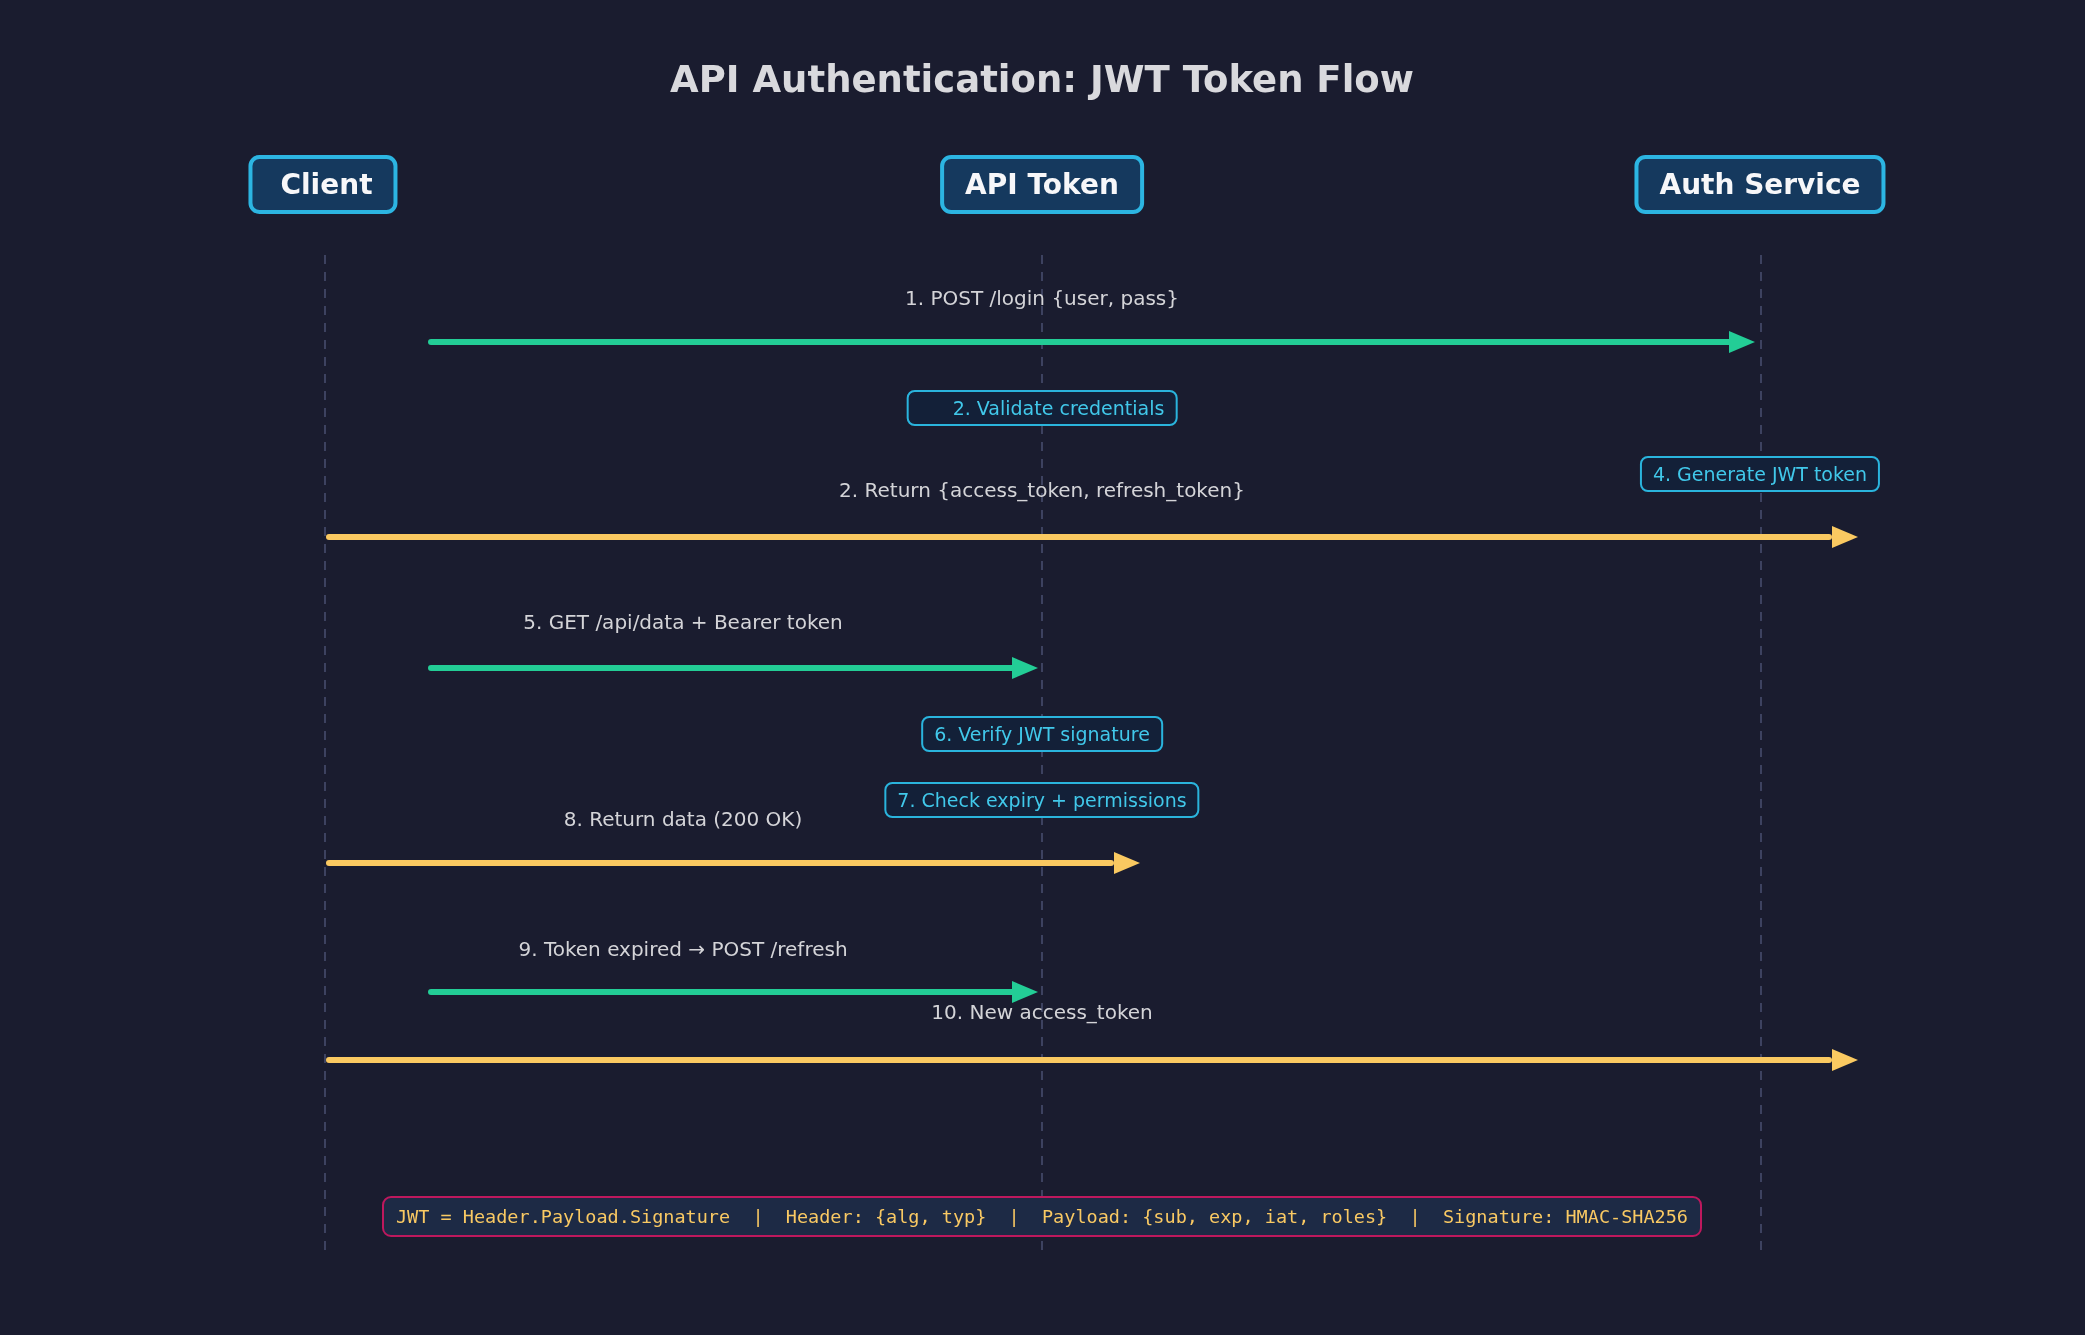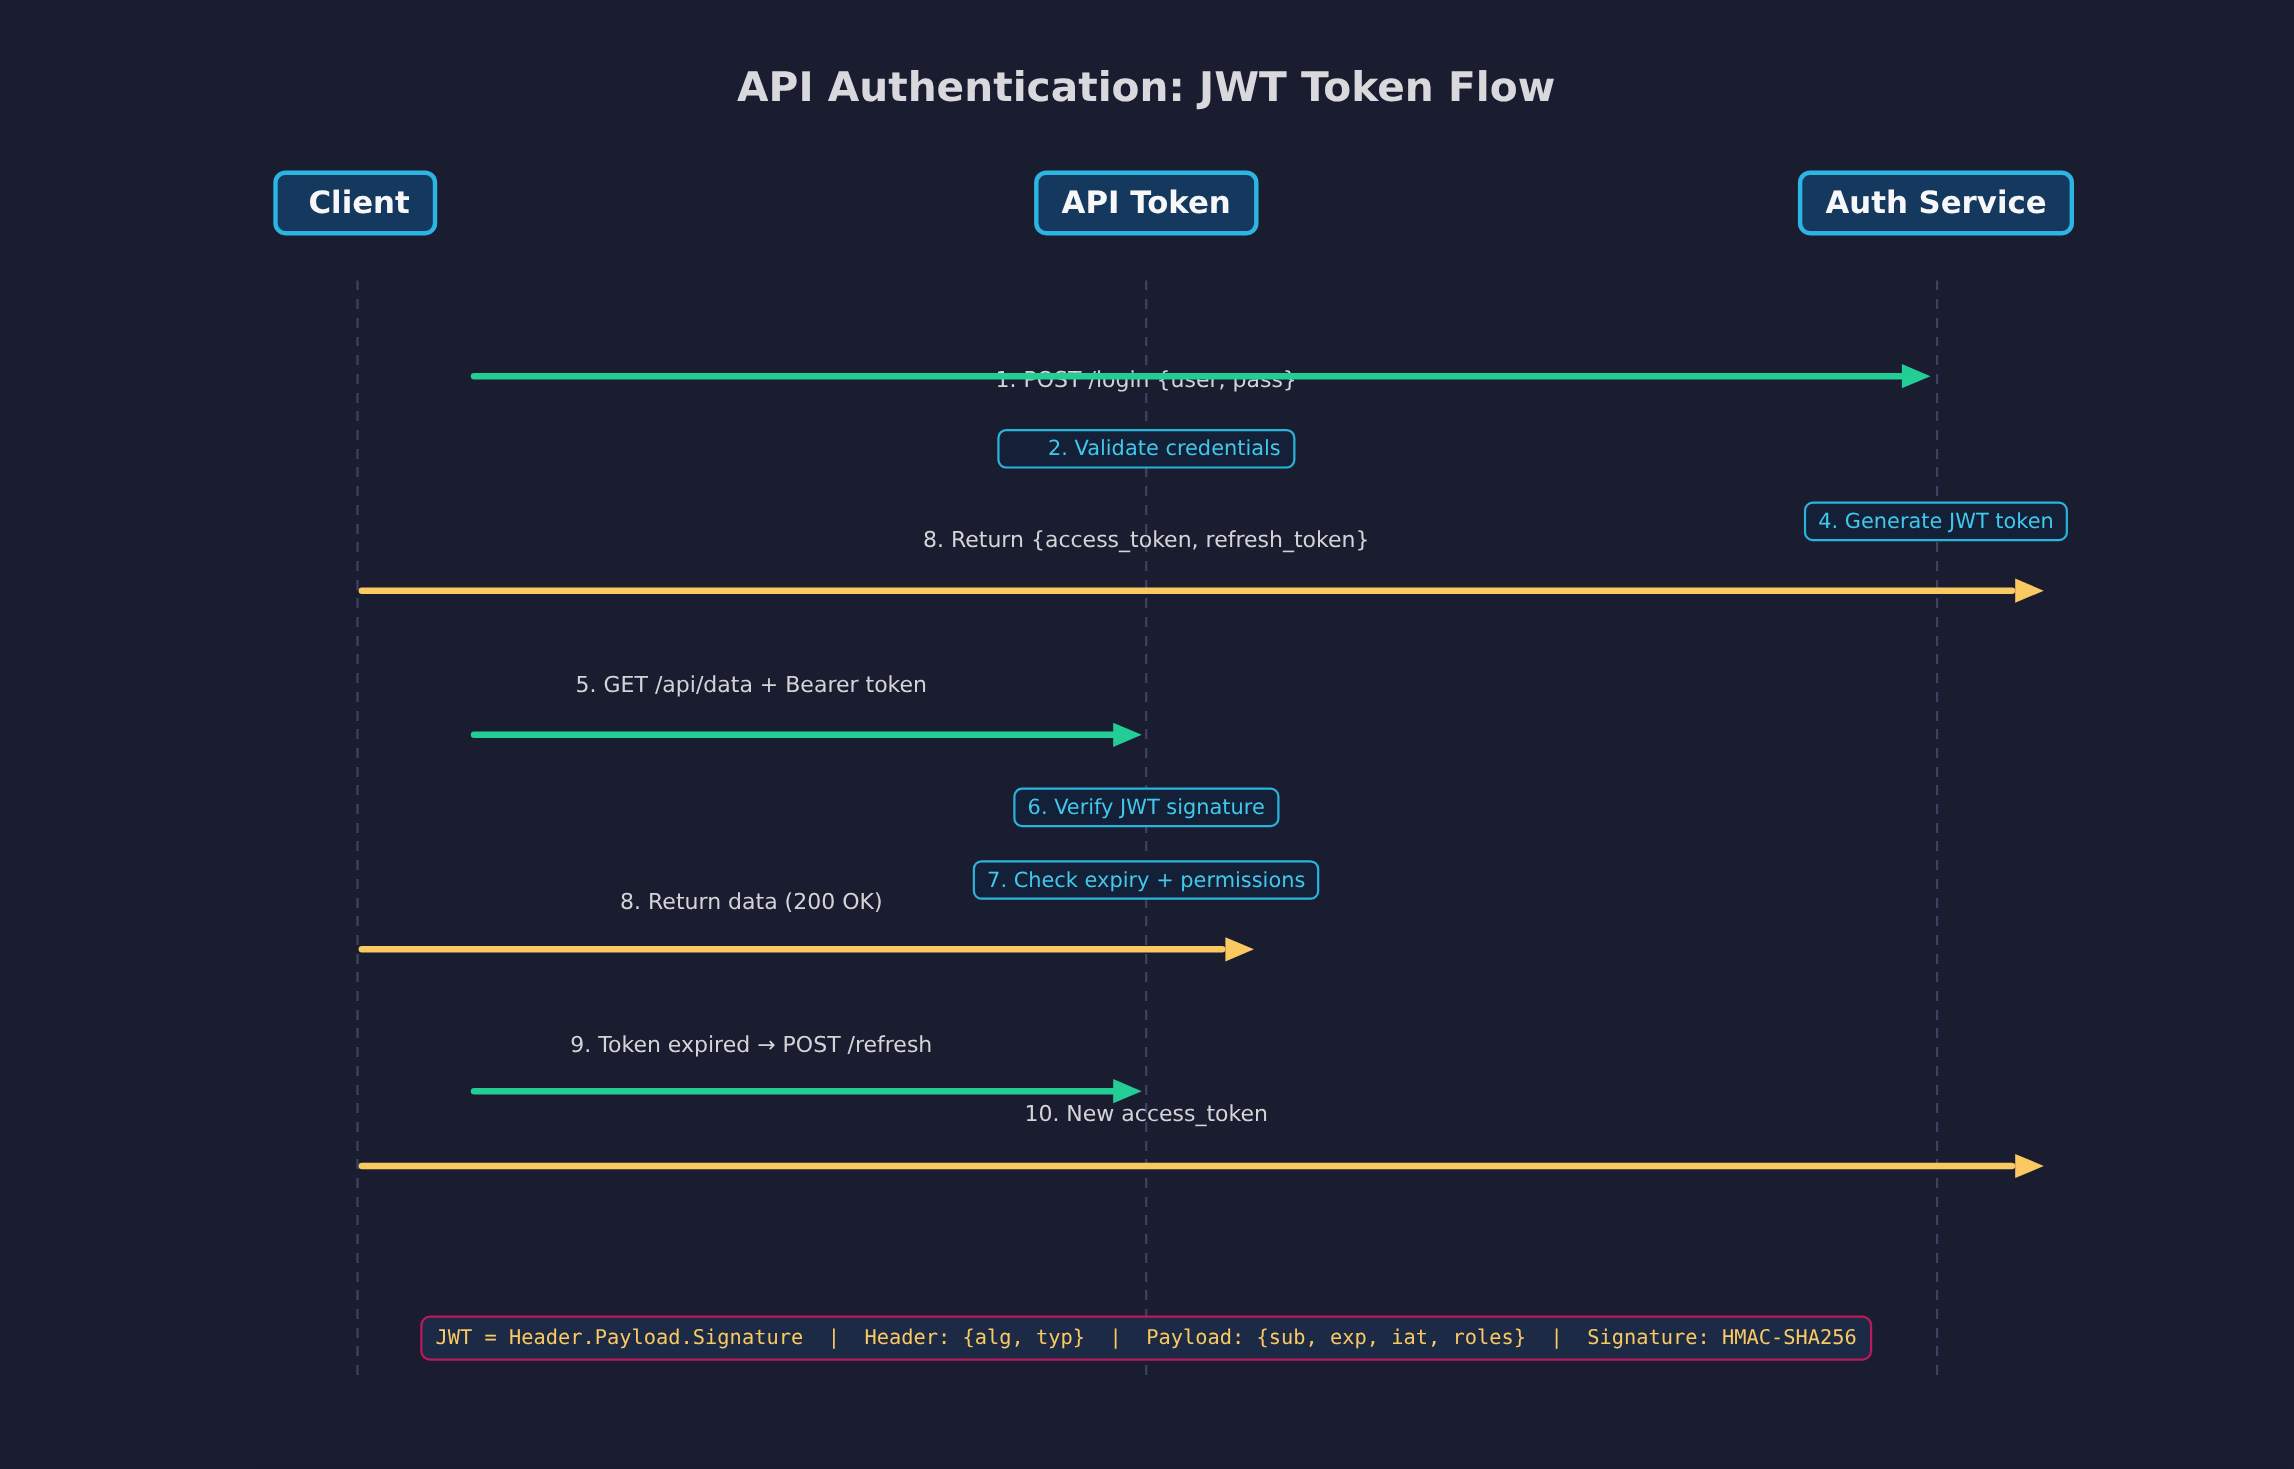--- a/index.html
+++ b/index.html
@@ -37,29 +37,29 @@
   <div class="title" style="left:1042px;top:58px;">API Authentication: JWT Token Flow</div>
 
   <div class="actor" style="left:323px;top:155px;padding-left:28px;">Client</div>
   <div class="actor" style="left:1042px;top:155px;">API Token</div>
   <div class="actor" style="left:1760px;top:155px;">Auth Service</div>
 
   <div class="lifeline" style="left:324px;top:255px;height:1000px;"></div>
   <div class="lifeline" style="left:1041px;top:255px;height:1000px;"></div>
   <div class="lifeline" style="left:1760px;top:255px;height:1000px;"></div>
 
-  <div class="msg-label" style="left:1042px;top:286px;margin-top:47px;">1. POST /login {user, pass}</div>
+  <div class="msg-label" style="left:1042px;top:286px;">1. POST /login {user, pass}</div>
   <div class="arrow-line line-green" style="left:428px;top:339px;width:1307px;"></div>
   <div class="arrow-head green-head" style="left:1729px;top:331px;"></div>
 
   <div class="action-box" style="left:1042px;top:390px;padding-left:44px;">2. Validate credentials</div>
 
   <div class="action-box" style="left:1760px;top:456px;">4. Generate JWT token</div>
 
-  <div class="msg-label" style="left:1042px;top:478px;">8. Return {access_token, refresh_token}</div>
+  <div class="msg-label" style="left:1042px;top:478px;">2. Return {access_token, refresh_token}</div>
   <div class="arrow-line line-yellow" style="left:326px;top:534px;width:1506px;"></div>
   <div class="arrow-head yellow-head" style="left:1832px;top:526px;"></div>
 
   <div class="msg-label" style="left:683px;top:610px;">5. GET /api/data + Bearer token</div>
   <div class="arrow-line line-green" style="left:428px;top:665px;width:590px;"></div>
   <div class="arrow-head green-head" style="left:1012px;top:657px;"></div>
 
   <div class="action-box" style="left:1042px;top:716px;">6. Verify JWT signature</div>
 
   <div class="action-box" style="left:1042px;top:782px;">7. Check expiry + permissions</div>

